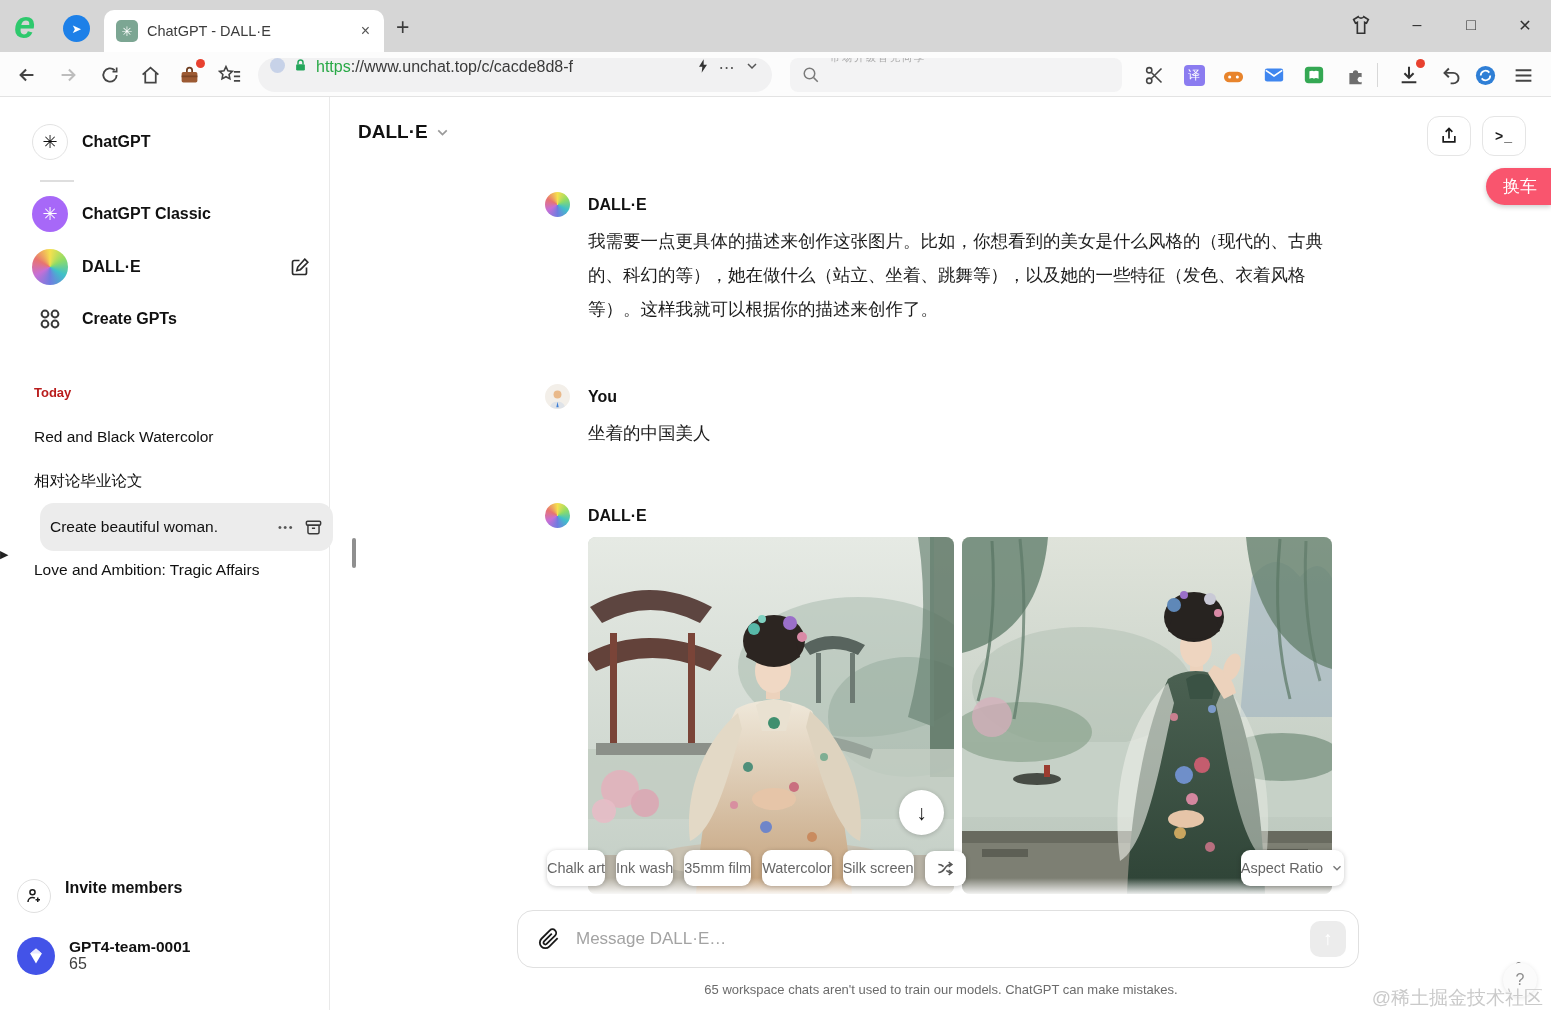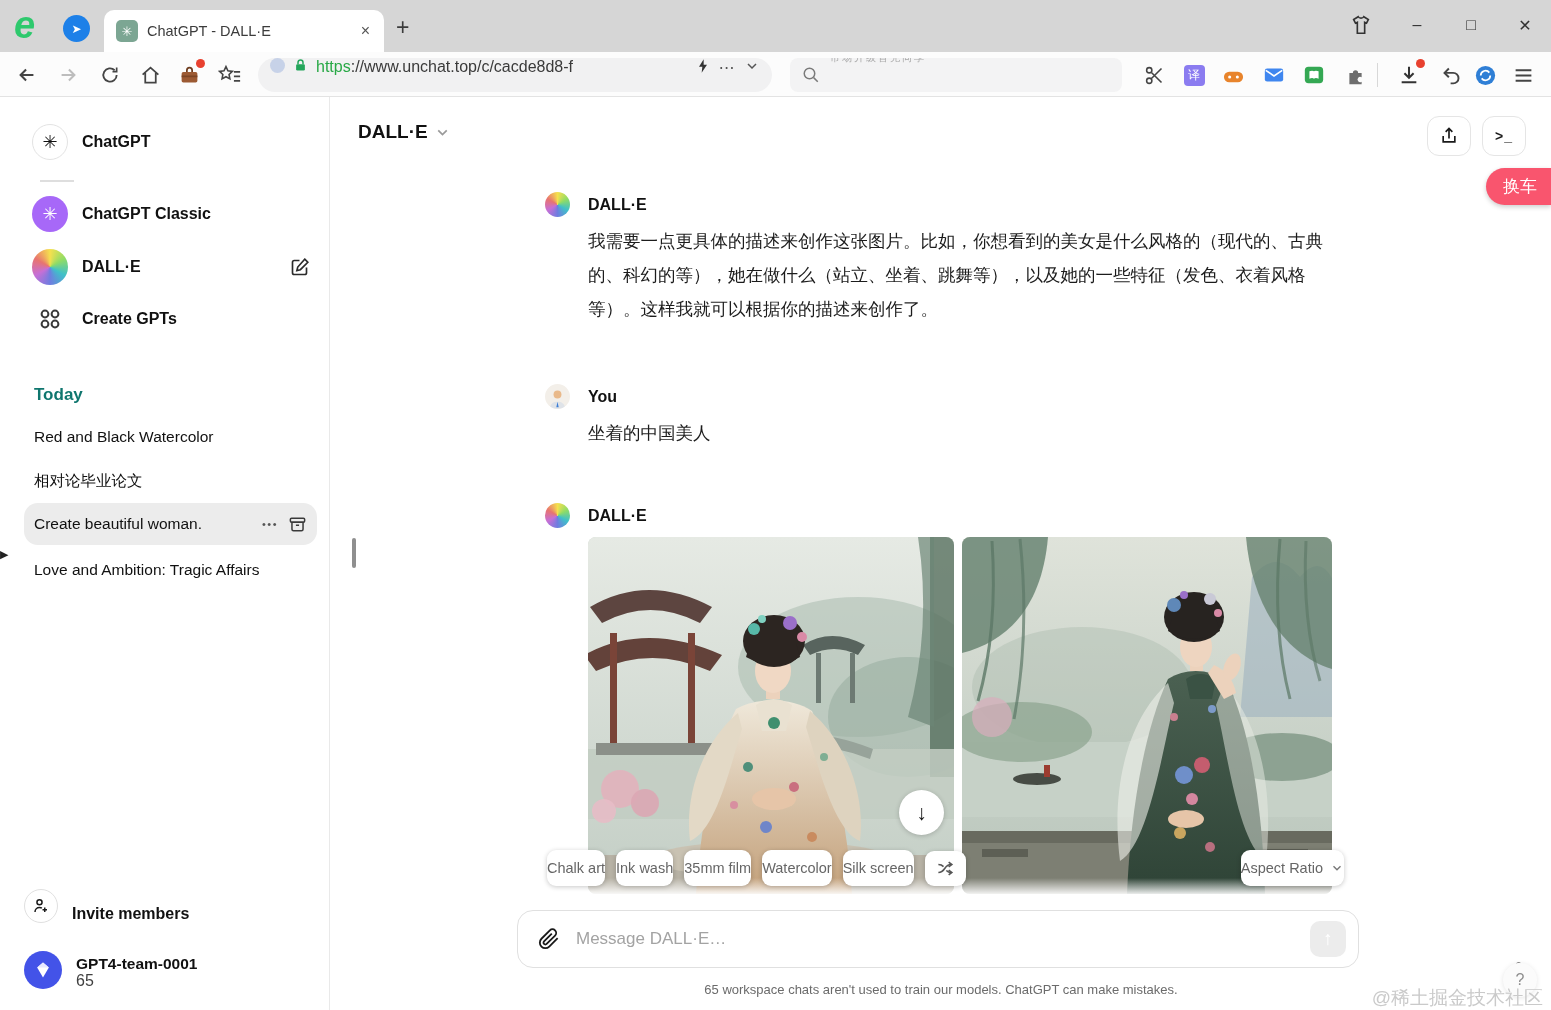--- a/index.html
+++ b/index.html
@@ -36,27 +36,27 @@
   
   .app { position:absolute; top:97px; left:0; width:1551px; height:913px; background:#fff; }
   .sidebar { position:absolute; left:0; top:0; width:330px; height:100%; background:#fff; border-right:1px solid #e9e9e9; }
   .sb-row { position:absolute; left:24px; width:294px; height:44px; display:flex; align-items:center; gap:14px; border-radius:14px; padding:0 8px; }
   .sb-logo { width:36px; height:36px; border-radius:50%; display:flex; align-items:center; justify-content:center; flex:none; font-size:18px; }
   .logo-openai { background:#fff; border:1px solid #e3e3e3; color:#111; }
   .logo-classic { background:#a768f8; color:#fff; }
   .logo-dalle { background:conic-gradient(#f5e04e,#8fdc66,#3fc0c9,#6f7de0,#c66fd6,#e8746f,#f5e04e); color:transparent; }
   .sb-label { font-size:16px; font-weight:bold; color:#111; white-space:nowrap; }
   .sb-divider { position:absolute; left:40px; top:83px; width:34px; height:2px; background:#dedede; }
-  .today { position:absolute; left:34px; top:288px; font-size:17px; color:#0f766e; font-weight:bold; }
+  .today { position:absolute; left:34px; top:288px; font-size:13px; color:#b91c1c; font-weight:bold; }
   .chat-item { position:absolute; left:24px; width:293px; height:40px; display:flex; align-items:center; padding:0 10px; font-size:15.5px; color:#111; white-space:nowrap; overflow:hidden; border-radius:14px; }
-  .chat-item.sel { background:#ececec; height:42px; }
+  .chat-item.sel { background:#ececec; height:48px;margin-left:16px; }
   .chat-item .fade { flex:1; overflow:hidden; white-space:nowrap; -webkit-mask-image:linear-gradient(90deg,#000 85%,transparent); mask-image:linear-gradient(90deg,#000 85%,transparent); }
   .chat-acts { display:flex; gap:10px; align-items:center; color:#444; }
   .dots3 { font-size:11px; letter-spacing:1.5px; color:#555; }
-  .sb-bottom-row { position:absolute; left:16px; width:294px; display:flex; align-items:flex-end; gap:14px; padding:0 8px; }
+  .sb-bottom-row { position:absolute; left:9px; width:294px; display:flex; align-items:flex-start; gap:14px; padding:0 8px; }
   .invite-ic { width:34px; height:34px; border-radius:50%; border:1px solid #e0e0e0; display:flex; align-items:center; justify-content:center; flex:none; }
   .team-logo { width:38px; height:38px; border-radius:50%; background:#4353e8; display:flex; align-items:center; justify-content:center; flex:none; }
   .team-name { font-size:15.5px; font-weight:bold; color:#111; line-height:19px; }
   .team-count { font-size:16px; color:#404040; line-height:16px; }
   .collapse-arrow { position:absolute; left:0px; top:451px; color:#222; font-size:11px; }
 
   
   .main { position:absolute; left:331px; top:0; width:1220px; height:100%; }
   .model-title { position:absolute; left:27px; top:24px; font-size:19px; font-weight:bold; color:#111; display:flex; align-items:center; gap:6px; }
   .chev { color:#9a9a9a; }

